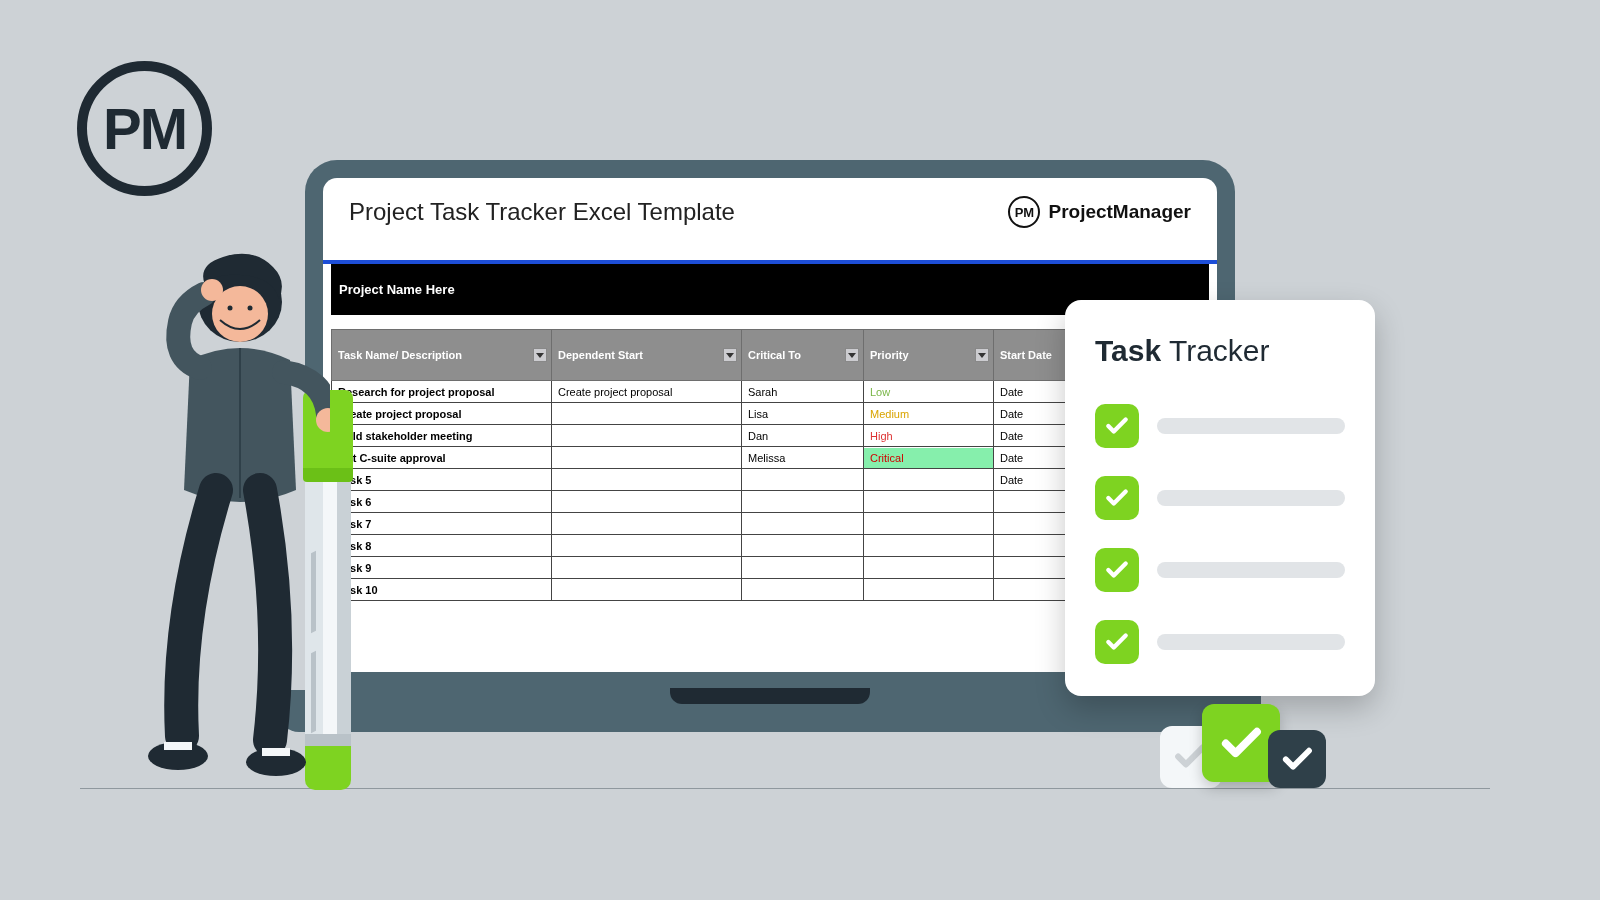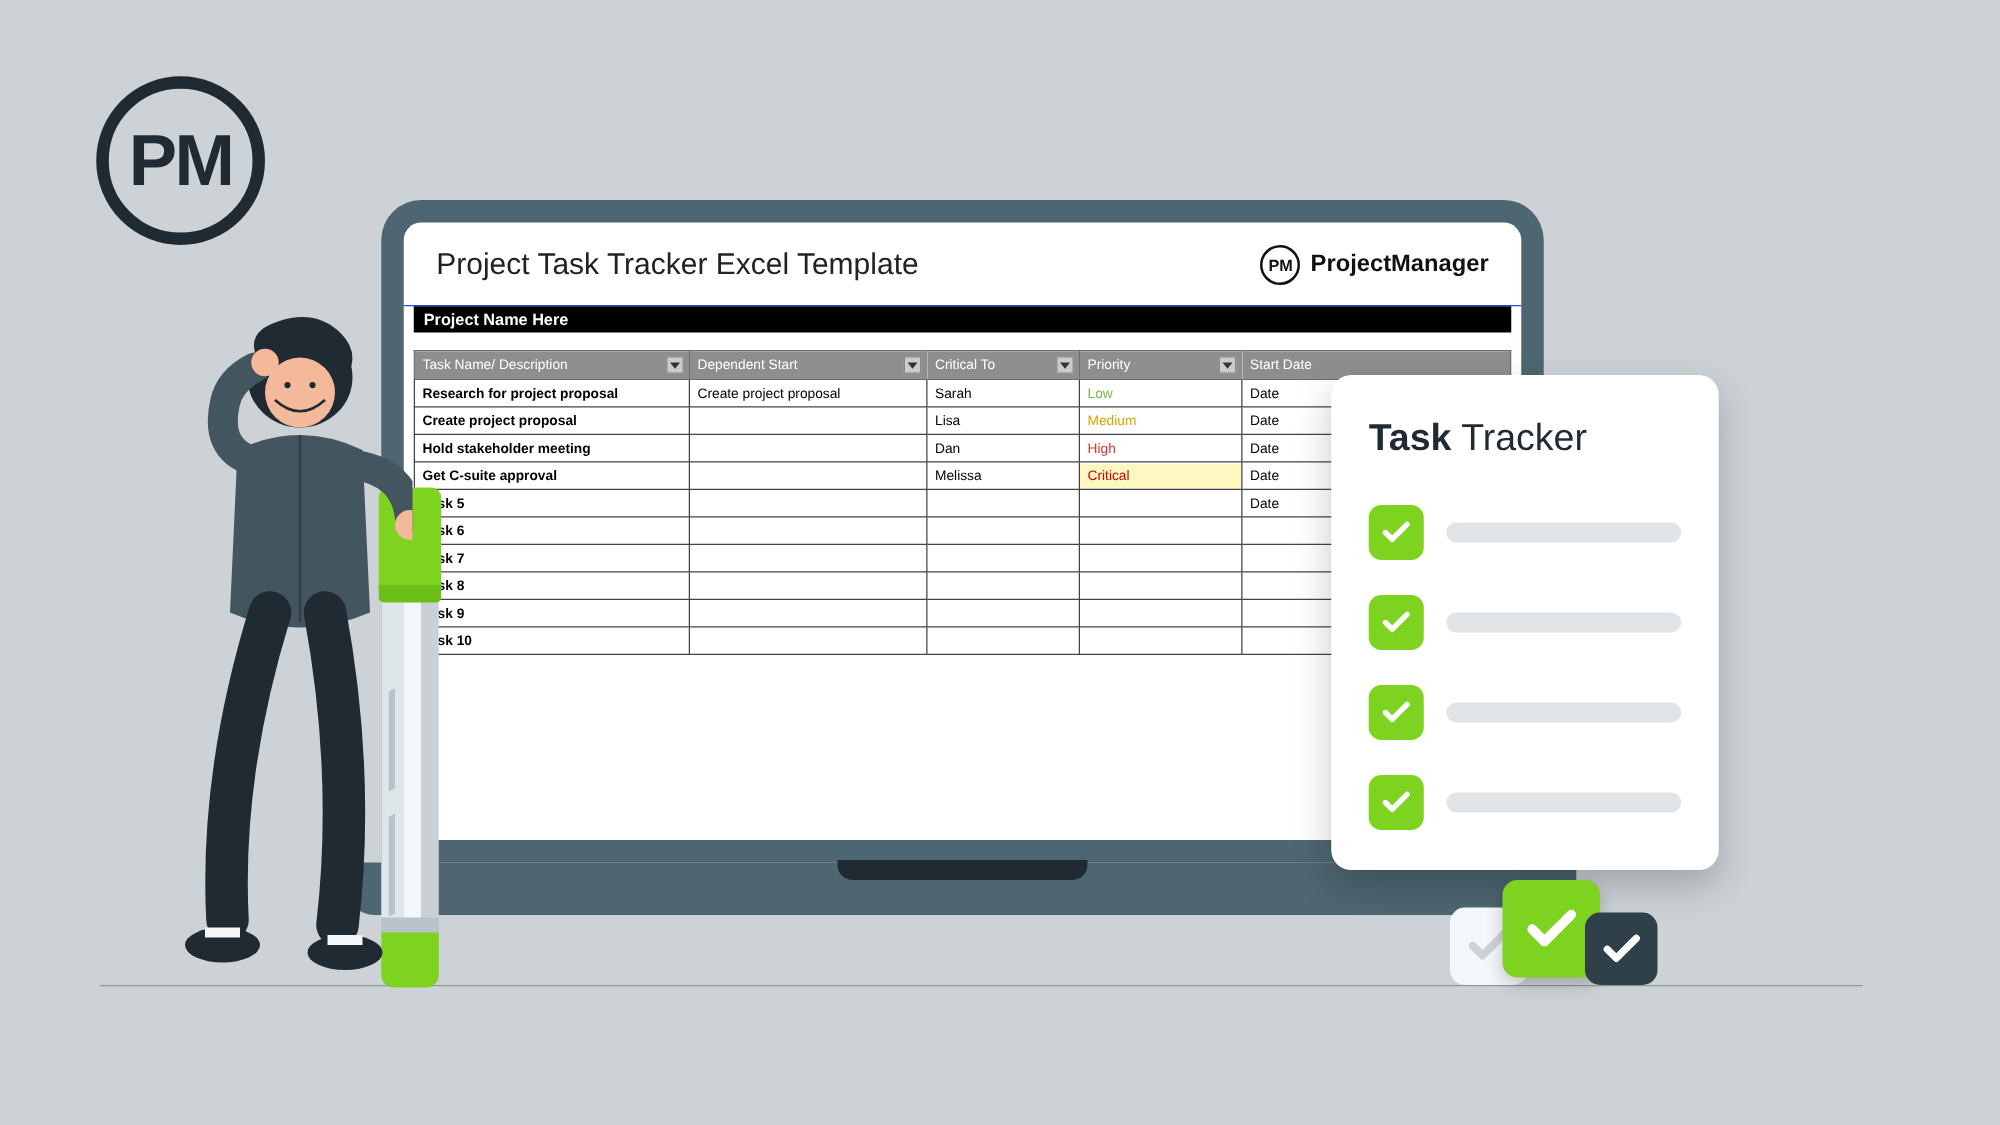--- a/index.html
+++ b/index.html
@@ -65,53 +65,53 @@
   .screen {
     width: 100%; height: 100%;
     background: #fff;
     border-radius: 14px 14px 0 0;
     overflow: hidden;
     display: flex; flex-direction: column;
   }
 
   .screen-header {
     display: flex; align-items: center; justify-content: space-between;
-    padding: 18px 26px 16px 26px;
-    border-bottom: 1px solid #1d4ed8;
+    padding: 18px 26px 32px 26px;
+    border-bottom: 4px solid #1d4ed8;
   }
   .screen-title {
     font-size: 24px; color: #222; font-weight: 400;
   }
   .brand {
     display: flex; align-items: center; gap: 8px;
   }
   .brand-ring {
     width: 32px; height: 32px; border: 2.5px solid #111; border-radius: 50%;
     display: flex; align-items: center; justify-content: center;
     font-size: 13px; font-weight: 800; color: #111;
   }
   .brand-text { font-size: 19px; font-weight: 700; color: #111; }
 
   .subheading {
     padding: 54px 0 8px 10px;
     font-size: 15px; color: #333;
   }
   .project-name-bar {
     background: #000; color: #fff; font-weight: 700;
-    padding: 3px 8px; font-size: 13px;
+    padding: 18px 8px; font-size: 13px;
   }
   .screen-body { padding: 0 8px 0 8px; flex: 1; }
 
   table.tracker {
     width: 100%; border-collapse: collapse; font-size: 11px;
     margin-top: 14px;
   }
   table.tracker th {
     background: #8e8e8e; color: #fff; text-align: left;
-    padding: 5px 6px; font-weight: 400; position: relative;
+    padding: 19px 6px; font-weight: 700; position: relative;
     border: 1px solid #6e6e6e;
   }
   table.tracker th .dd {
     position: absolute; right: 4px; top: 50%; transform: translateY(-50%);
     width: 14px; height: 14px; background: #ccccd0; border: 1px solid #888;
     display: flex; align-items: center; justify-content: center;
   }
   table.tracker th .dd::after {
     content: ""; width: 0; height: 0;
     border-left: 4px solid transparent; border-right: 4px solid transparent;
@@ -121,21 +121,21 @@
     border: 1px solid #444; padding: 4px 6px; height: 22px;
   }
   .col-desc { width: 220px; font-weight: 700; }
   .col-dep { width: 190px; }
   .col-assign { width: 122px; }
   .col-pri { width: 130px; }
   .col-start { }
   .pri-low { color: #7ab648; }
   .pri-med { color: #d9a400; }
   .pri-high { color: #d33; }
-  .pri-crit { color: #d10000; background: #fef9c3; display: block; margin: -4px -6px; padding: 4px 6px; }
+  .pri-crit { color: #d10000; background: #86efac; display: block; margin: -4px -6px; padding: 4px 6px; }
 
   
   .person {
     position: absolute; left: 120px; bottom: 110px;
     width: 210px; height: 540px;
   }
   .person svg { width: 100%; height: 100%; }
 
   
   .marker {

